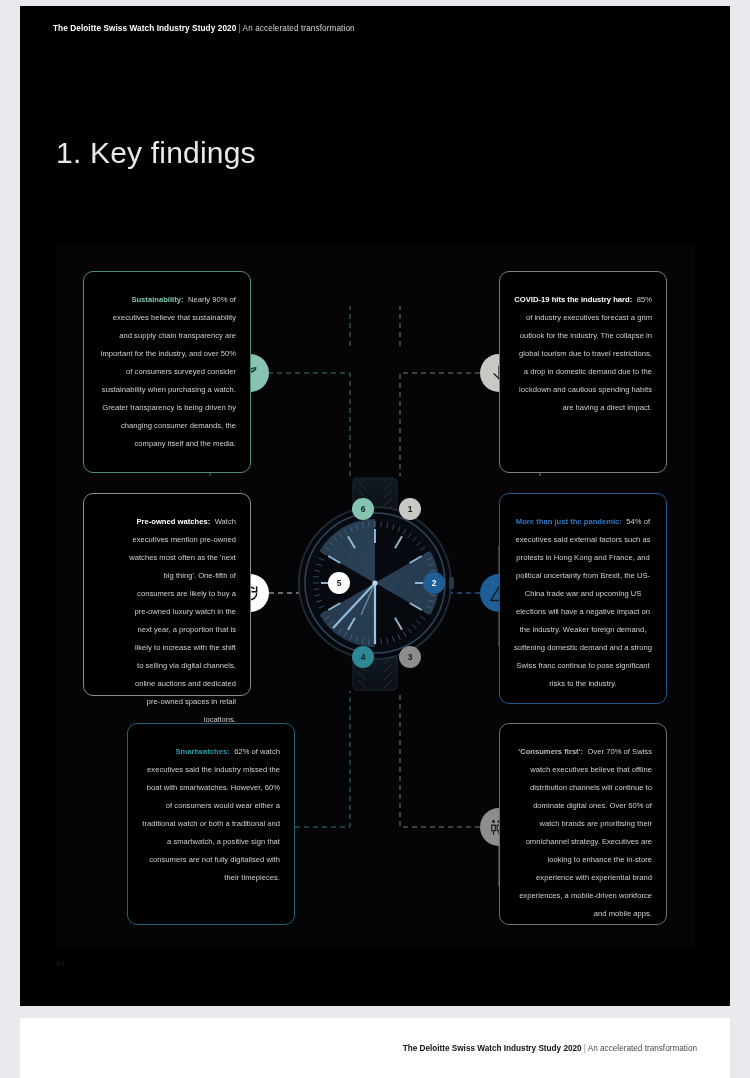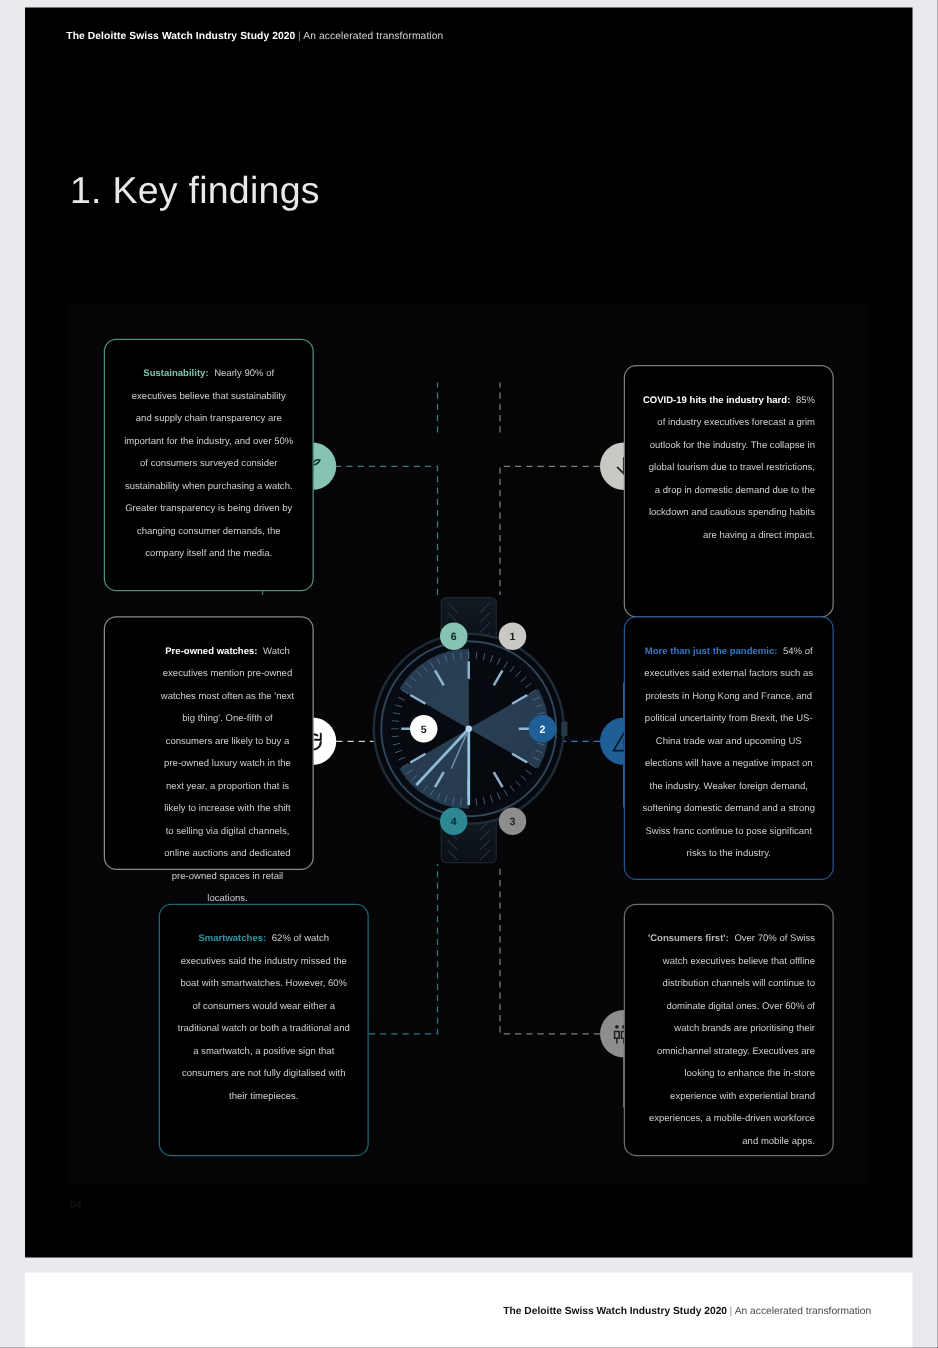--- a/index.html
+++ b/index.html
@@ -49,27 +49,27 @@
   
   .kbox {
     position: absolute;
     border: 1px solid #6f6f6f;
     border-radius: 10px;
     background: #000000;
     padding: 16px 14px 14px 14px;
   }
   .kbox .ktitle { font-weight: bold; font-size: 7.6px; line-height: 1.42; }
   .kbox .kbody  { font-size: 7.6px; line-height: 1.42; color: #cfcfcf; }
-  .kbox.left  { text-align: center; }
+  .kbox.left  { text-align: right; }
   .kbox.right { text-align: right; }
   .kbox .kbody, .kbox .ktitle { letter-spacing: .02px; }
 
   .kbox.green { border-color: #4f8c7e; }
   .kbox.green .ktitle { color: #7fc3ae; }
-  .kbox.grey  { border-color: #7d7d7d; margin-top: 21px; }
+  .kbox.grey  { border-color: #7d7d7d; }
   .kbox.grey  .ktitle { color: #ffffff; }
   .kbox.white { border-color: #8a8a8a; }
   .kbox.white .ktitle { color: #ffffff; }
   .kbox.blue  { border-color: #24568f; text-align: center; }
   .kbox.blue  .ktitle { color: #2f78c4; }
   .kbox.teal  { border-color: #1f6675; }
   .kbox.teal  .ktitle { color: #2e9aa8; }
   .kbox.ash   { border-color: #6e6e6e; text-align: right; }
   .kbox.ash   .ktitle { color: #b8b8b8; }
 

